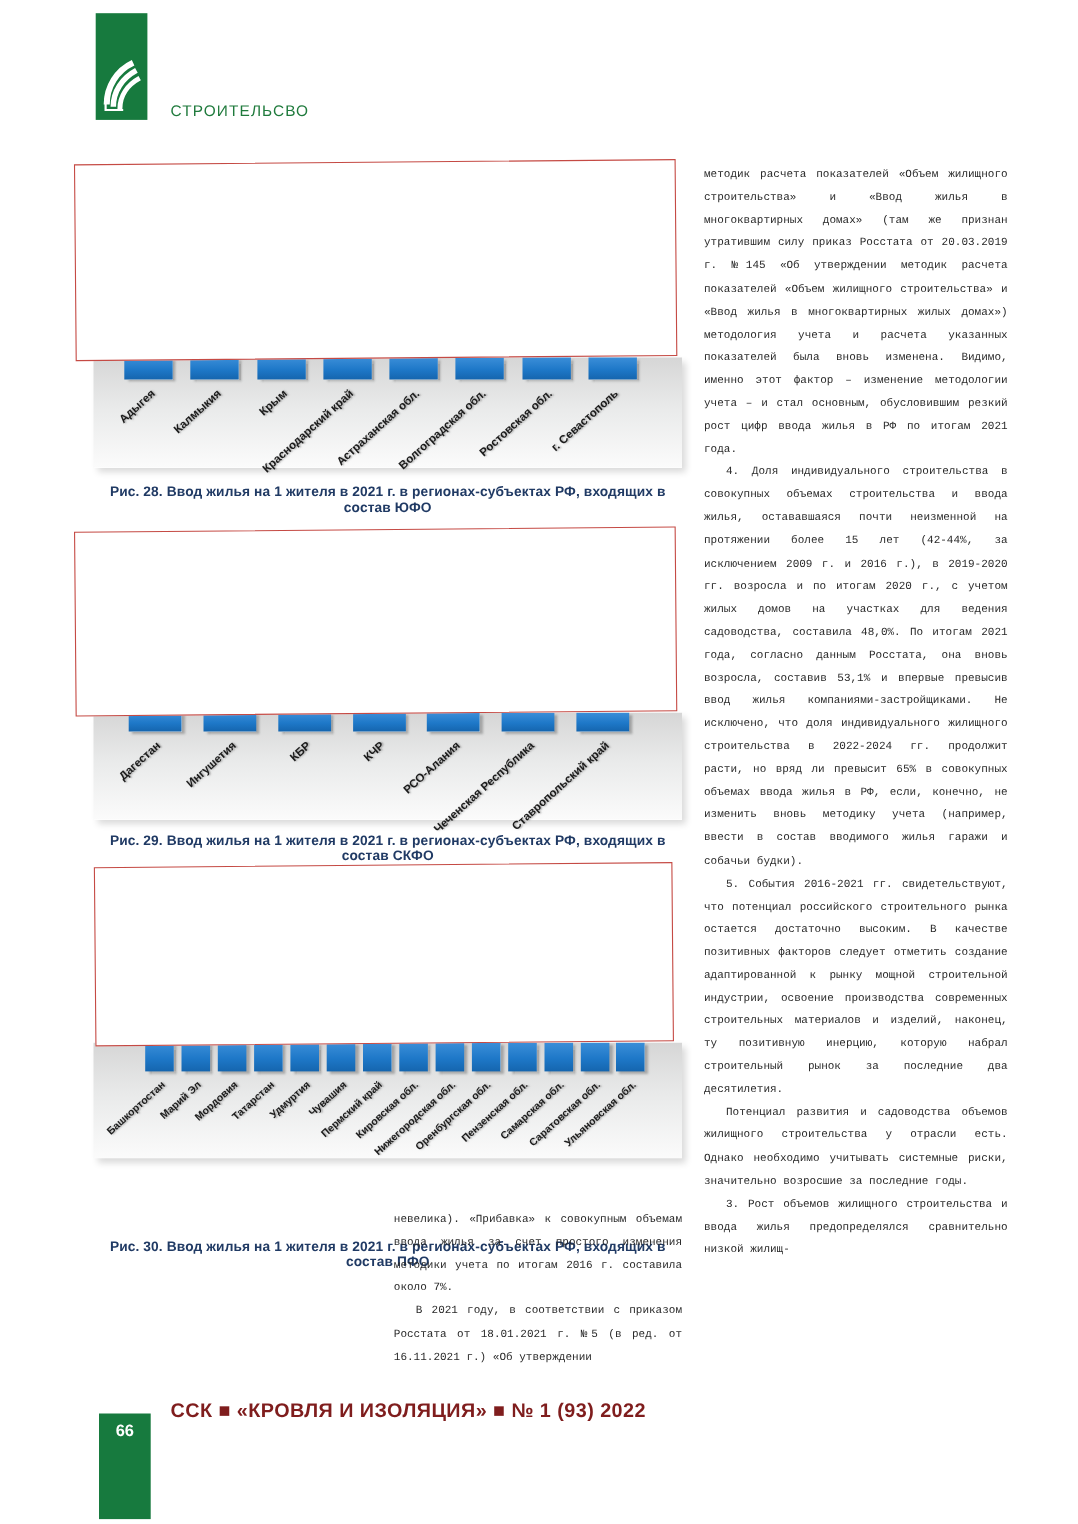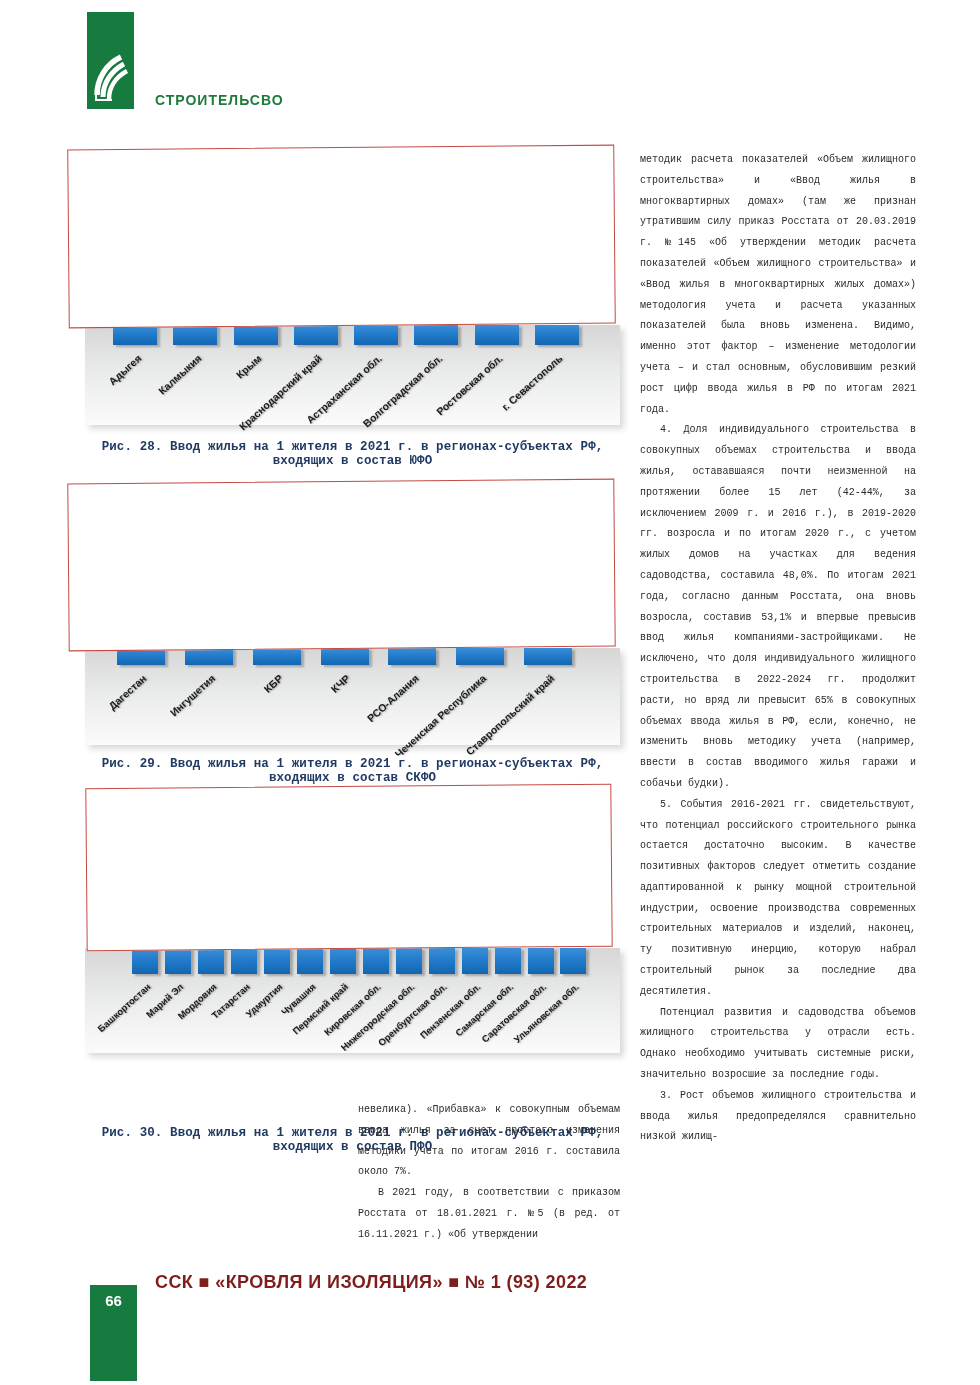--- a/index.html
+++ b/index.html
@@ -4,21 +4,21 @@
 <style>
   html,body{margin:0;padding:0;background:#ffffff;}
   .page{
     position:relative;width:980px;height:1385px;background:#ffffff;overflow:hidden;
     font-family:"Liberation Sans",sans-serif;color:#2a2a2a;
   }
   
   .logo-box{position:absolute;left:87px;top:12px;width:47px;height:97px;background:#177a3e;}
   .logo-box svg{position:absolute;left:3px;bottom:4px;}
   .section-title{
-    position:absolute;left:155px;top:92px;font-size:14px;font-weight:bold;
+    position:absolute;left:155px;top:92px;font-size:14px;font-weight:normal;
     letter-spacing:1px;color:#1f7a3c;
   }
   
   .bar-strip{
     position:absolute;left:85px;width:535px;
     background:linear-gradient(180deg,#d6d6d6 0%,#e9eaea 45%,#fbfbfb 100%);
     box-shadow:4px 4px 6px rgba(0,0,0,0.15);
     display:flex;box-sizing:border-box;
   }
   .strip-1{top:325px;height:100px;padding:0 33px 0 20px;}
@@ -42,21 +42,21 @@
   .bars-14 .xlabel{top:33px;font-size:9.5px;}
   .placeholder{
     position:absolute;background:#ffffff;border:1px solid #c54a44;z-index:5;
     transform:rotate(-0.5deg);
   }
   .ph-1{left:68px;top:147px;width:545px;height:177px;}
   .ph-2{left:68px;top:481px;width:545px;height:166px;}
   .ph-3{left:86px;top:786px;width:524px;height:161px;}
   .fig-caption{
     position:absolute;left:85px;width:535px;text-align:center;
-    font-size:12.5px;font-weight:bold;color:#203a64;letter-spacing:0.1px;font-family:Liberation Mono, monospace;
+    font-size:12.5px;font-weight:bold;color:#203a64;letter-spacing:0.1px;
   }
   .cap-1{top:440px;}
   .cap-2{top:757px;}
   .cap-3{top:1126px;}
   
   .textcol{position:absolute;text-align:justify;font-size:10px;line-height:20.8px;color:#2a2a2a;font-family:Liberation Mono, monospace;}
   .textcol p{margin:0;}
   .textcol p.indent{text-indent:20px;}
   .col-left{left:85px;top:1100px;width:262px;}
   .col-mid{left:358px;top:1100px;width:262px;}

